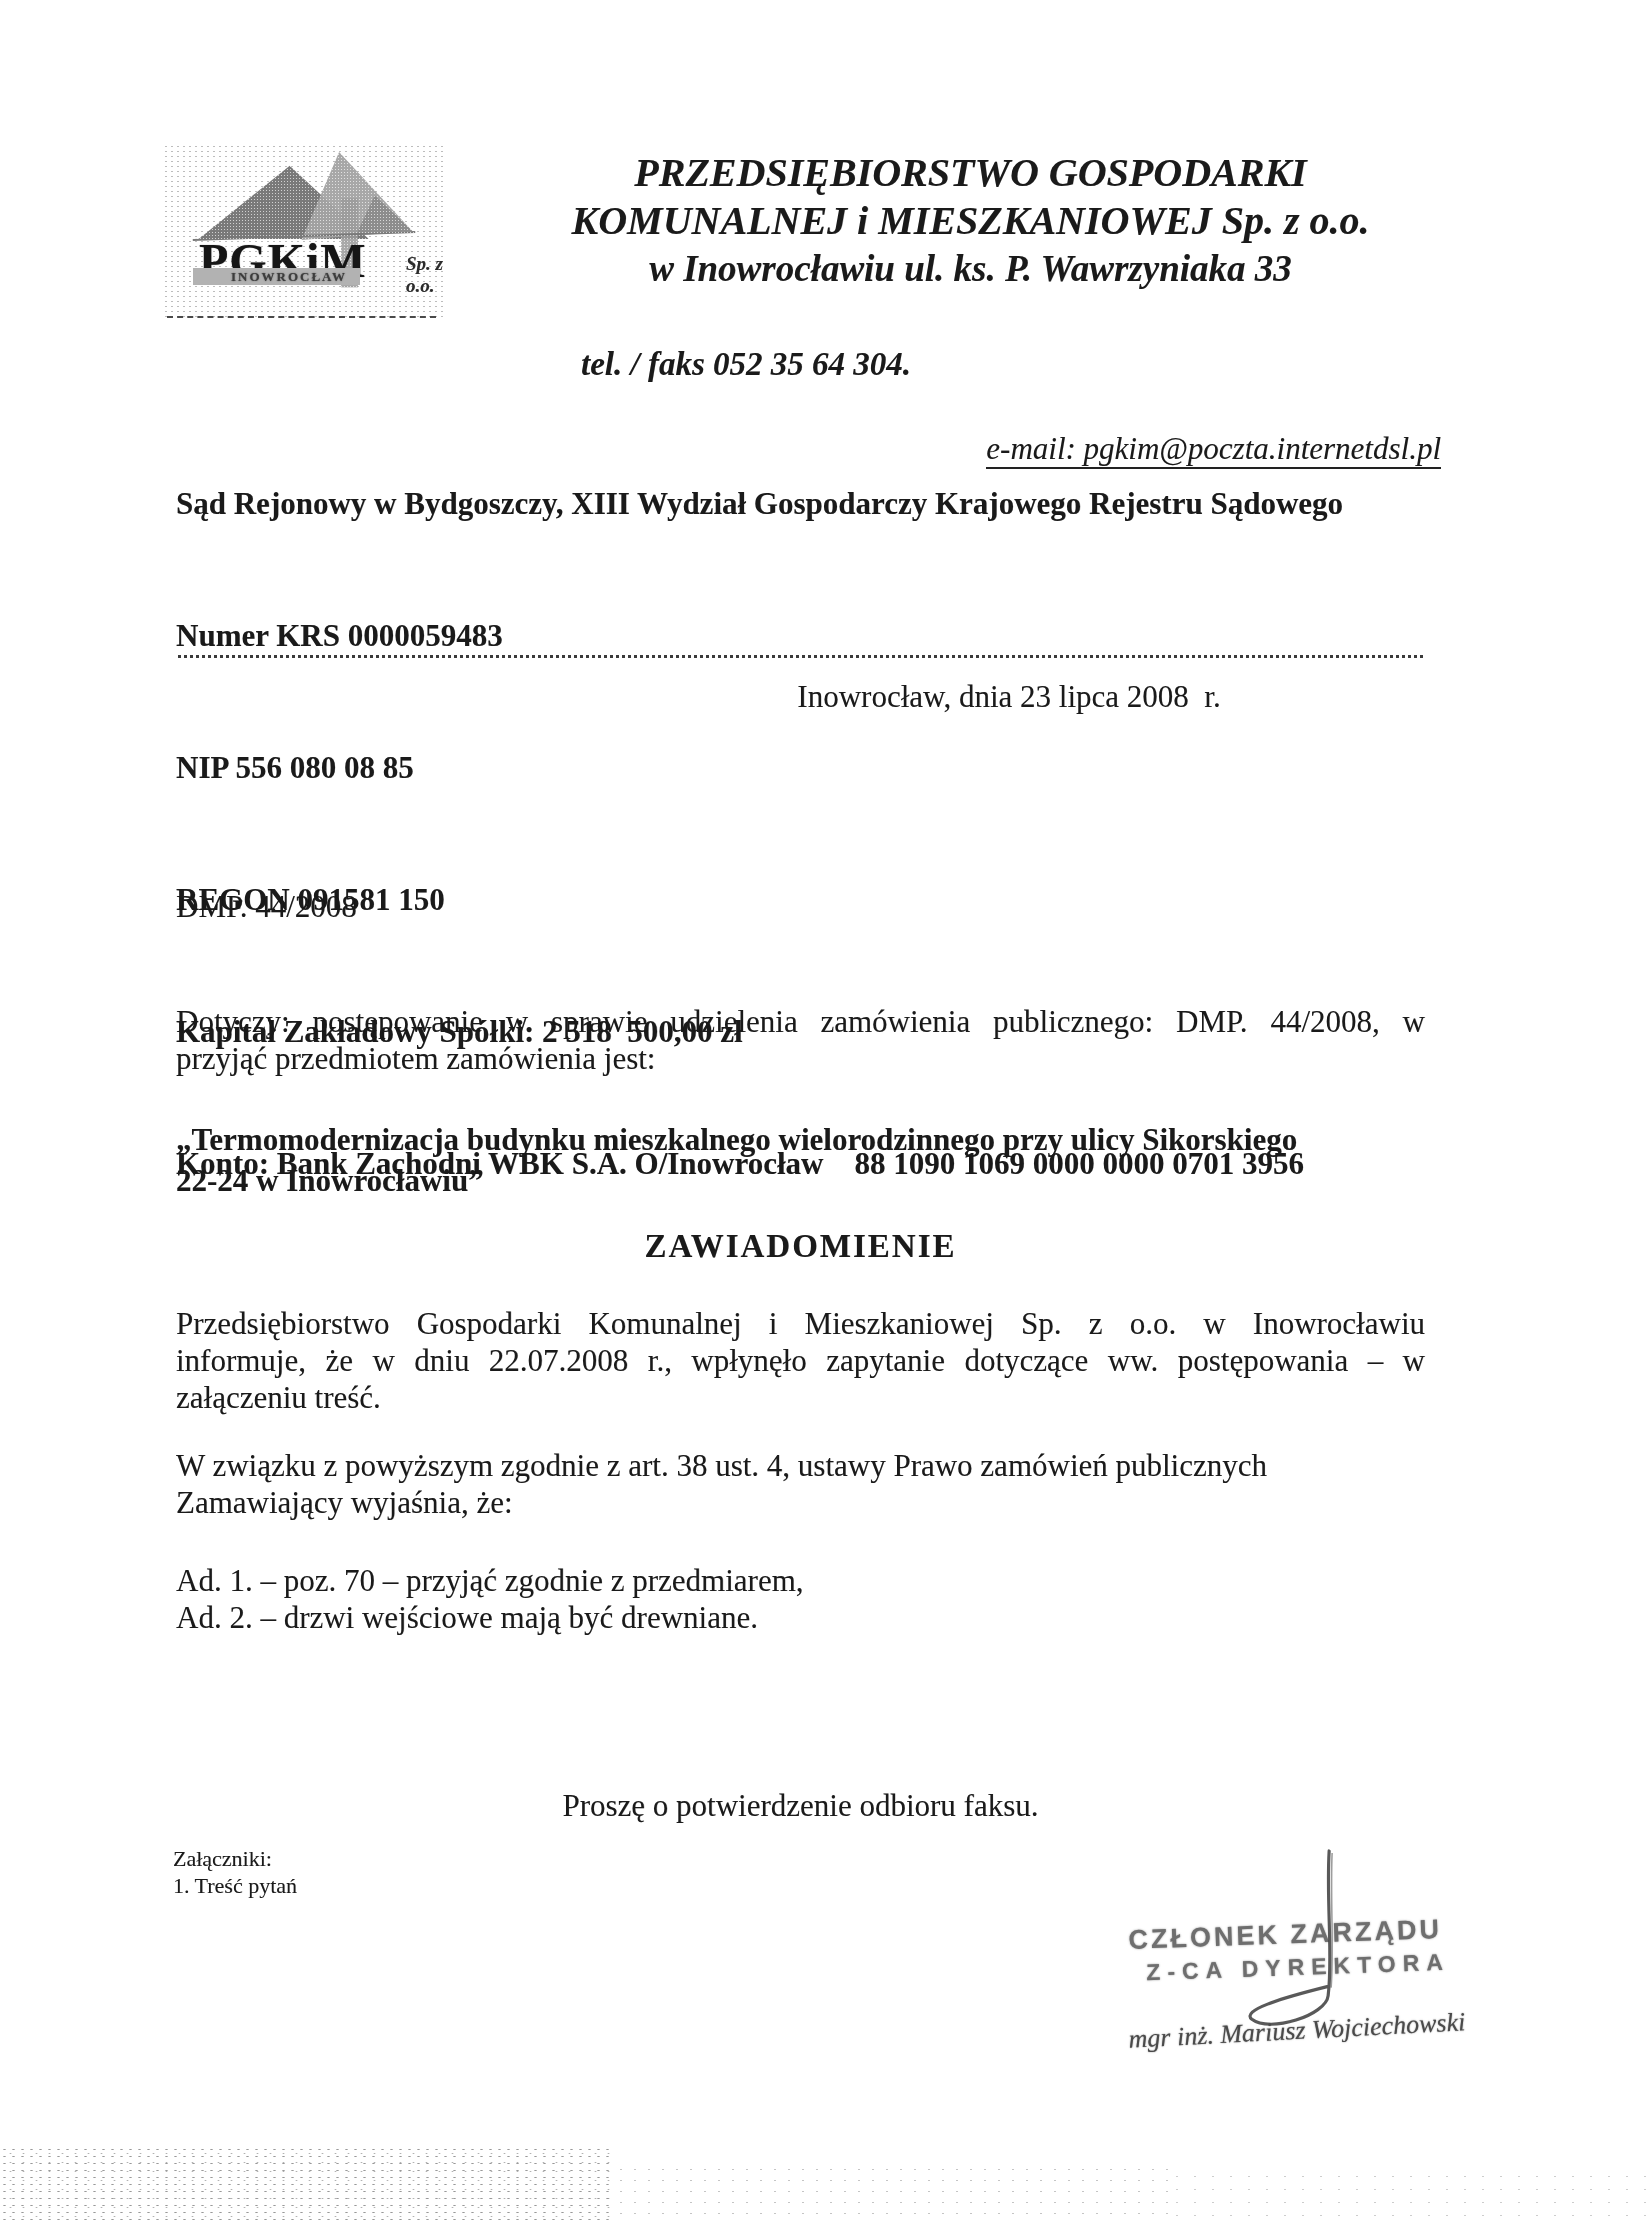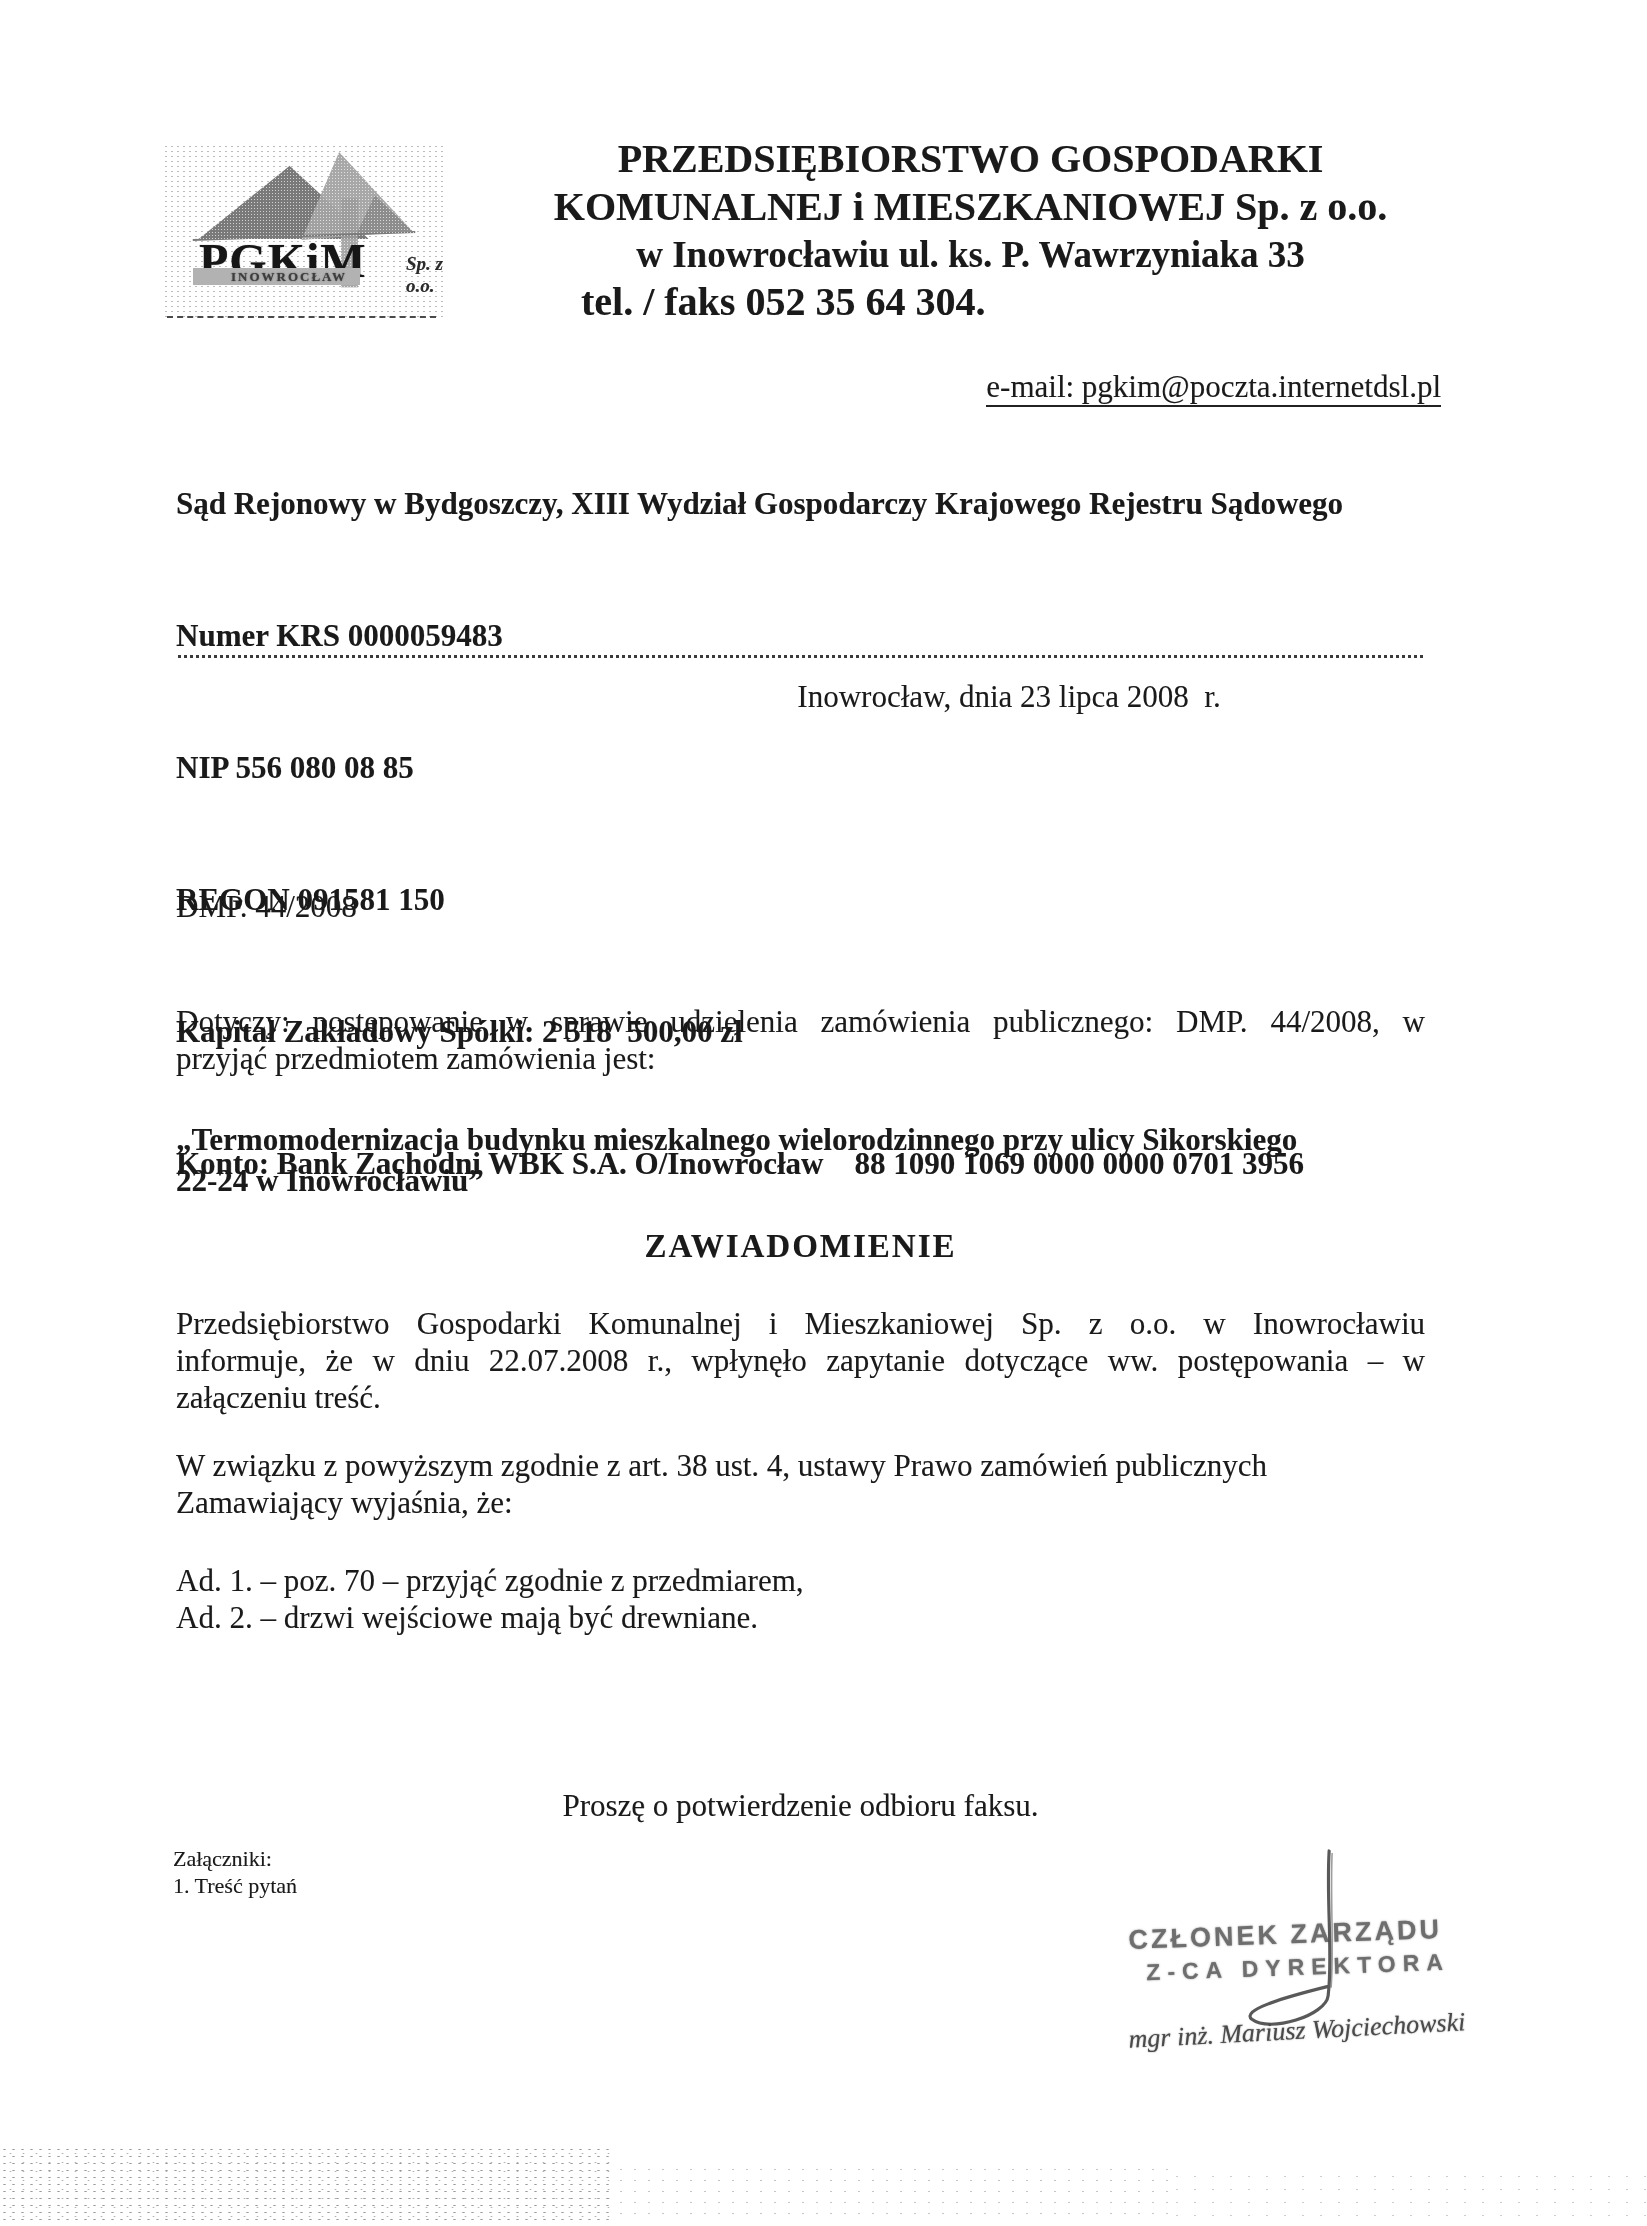--- a/index.html
+++ b/index.html
@@ -39,25 +39,25 @@
   .logo-citybar span{
     font-size:13px;font-weight:bold;letter-spacing:2px;color:#3d3d3d;
     text-shadow:0 0 1.5px rgba(70,70,70,.9);
   }
   .logo-baseline{
     position:absolute;left:4px;bottom:2px;width:269px;height:0;
     border-top:2px dashed #4a4a4a;
   }
 
   
-  .header-block{left:500px;top:135px;width:941px;}
+  .header-block{left:500px;top:149px;width:941px;font-style:italic;}
   .hl{font-weight:bold;line-height:48px;text-align:center;white-space:nowrap;}
   .hl1,.hl2{font-size:40px;}
   .hl3{font-size:37px;}
-  .hl4{font-size:40px;text-align:left;padding-left:81px;line-height:46px;}
+  .hl4{font-size:33px;text-align:left;padding-left:81px;line-height:46px;margin-top:48px;}
   .hl5{font-size:31px;font-weight:normal;text-align:right;padding-left:81px;line-height:46px;margin-top:39px;}
   .hl5 span{border-bottom:2.5px solid #222;padding-bottom:1px;}
 
   
   .registry{left:176px;top:394px;width:1277px;font-size:31px;font-weight:bold;
     line-height:44px;white-space:pre-wrap;}
 
   .dotline{left:178px;top:655px;width:1245px;height:0;border-bottom:3px dotted #3a3a3a;}
 
   .dateline{left:594px;top:679px;width:830px;font-size:31px;text-align:center;white-space:pre-wrap;}

